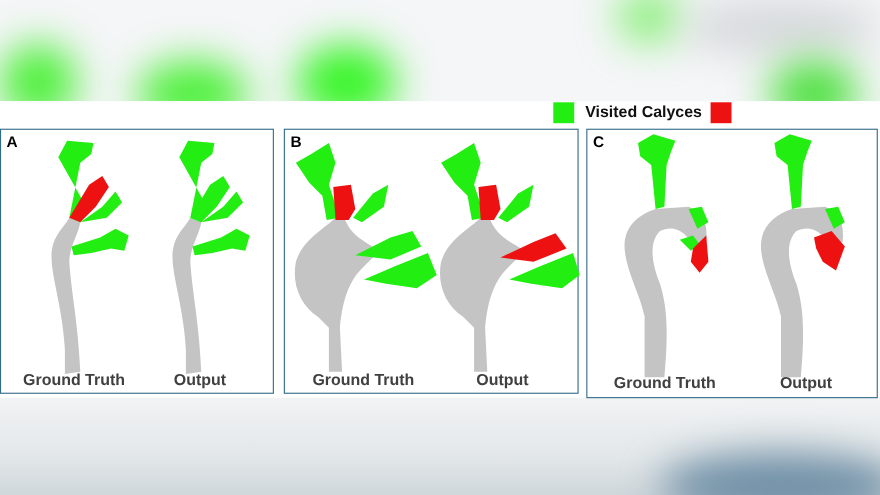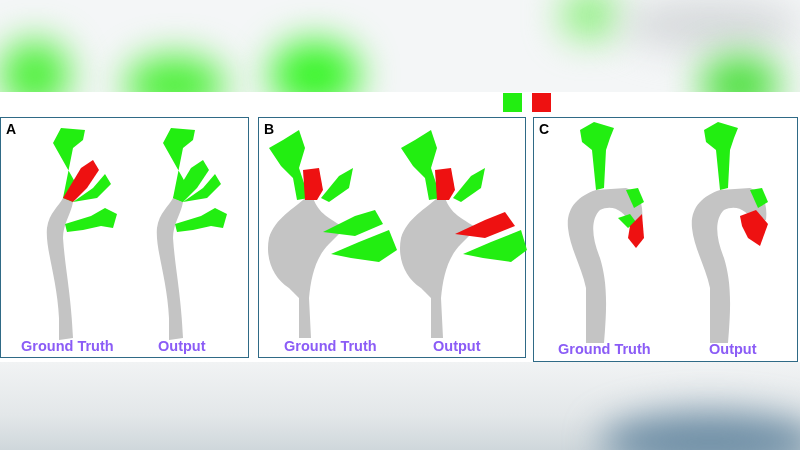--- a/index.html
+++ b/index.html
@@ -6,41 +6,42 @@
   body{width:800px;height:450px;position:relative;overflow:hidden;background:#eef1f2;font-family:"Liberation Sans",sans-serif;}
   .bg-top{position:absolute;left:0;top:0;width:800px;height:92px;background:#f4f6f7;overflow:hidden;}
   .blob{position:absolute;border-radius:50%;filter:blur(18px);}
   .bg-bottom{position:absolute;left:0;top:362px;width:800px;height:88px;background:linear-gradient(180deg,#f1f3f4 0%,#e3e7e9 60%,#cfd7db 100%);overflow:hidden;}
   .band{position:absolute;left:0;top:92px;width:800px;height:270px;background:#ffffff;}
   .legend{position:absolute;top:91px;left:503px;height:22px;display:flex;align-items:center;font-weight:bold;font-size:14.5px;color:#111;}
   .sw{width:19px;height:19px;display:inline-block;margin-right:10px;}
   .legend .lab{margin-right:8px;}
   .panel{position:absolute;border:1.5px solid #2f6a86;background:#fff;box-sizing:border-box;}
   .plabel{position:absolute;left:5px;top:3px;font-weight:bold;font-size:14px;color:#000;}
-  .cap{position:absolute;font-weight:bold;font-size:14.5px;color:#8b5cf6;white-space:nowrap;}
+  .cap{position:absolute;font-weight:bold;font-size:14.5px;color:#404040;white-space:nowrap;}
   svg{position:absolute;left:0;top:0;}
 </style>
 </head>
 <body>
 
 <div class="bg-top">
   <div class="blob" style="left:0;top:40px;width:70px;height:70px;background:#4df03a;"></div>
   <div class="blob" style="left:125px;top:55px;width:100px;height:60px;background:#4df03a;"></div>
   <div class="blob" style="left:270px;top:40px;width:90px;height:70px;background:#3af52a;"></div>
   <div class="blob" style="left:560px;top:-10px;width:60px;height:50px;background:#8ef080;"></div>
   <div class="blob" style="left:620px;top:0;width:180px;height:50px;background:#d6d9db;"></div>
   <div class="blob" style="left:700px;top:55px;width:80px;height:60px;background:#4ee040;"></div>
 </div>
 <div class="band"></div>
 <div class="bg-bottom">
   <div class="blob" style="left:600px;top:50px;width:220px;height:60px;background:#6f8fa6;"></div>
 </div>
 
 <div class="legend">
   <span class="sw" style="background:#22ee11;"></span>
+  <span class="lab">Visited Calyces</span>
   <span class="sw" style="background:#ee1111;"></span>
 </div>
 
 <div class="panel" style="left:0;top:117px;width:249px;height:241px;">
   <span class="plabel">A</span>
   <svg width="249" height="241">
     <g>
       <path d="M58 200 C56 160 44 130 46 110 C48 95 58 88 62 80 L72 84 C70 96 62 106 62 120 C64 150 70 175 72 220 L58 222 Z" fill="#c4c4c4"></path>
       <path d="M52 25 L60 10 L84 12 L82 22 L72 30 L66 60 L62 80 L72 84 L74 64 Z" fill="#22ee11"></path>
       <path d="M62 80 C68 70 74 60 80 50 L92 42 L98 52 L86 70 L72 84 Z" fill="#ee1111"></path>

